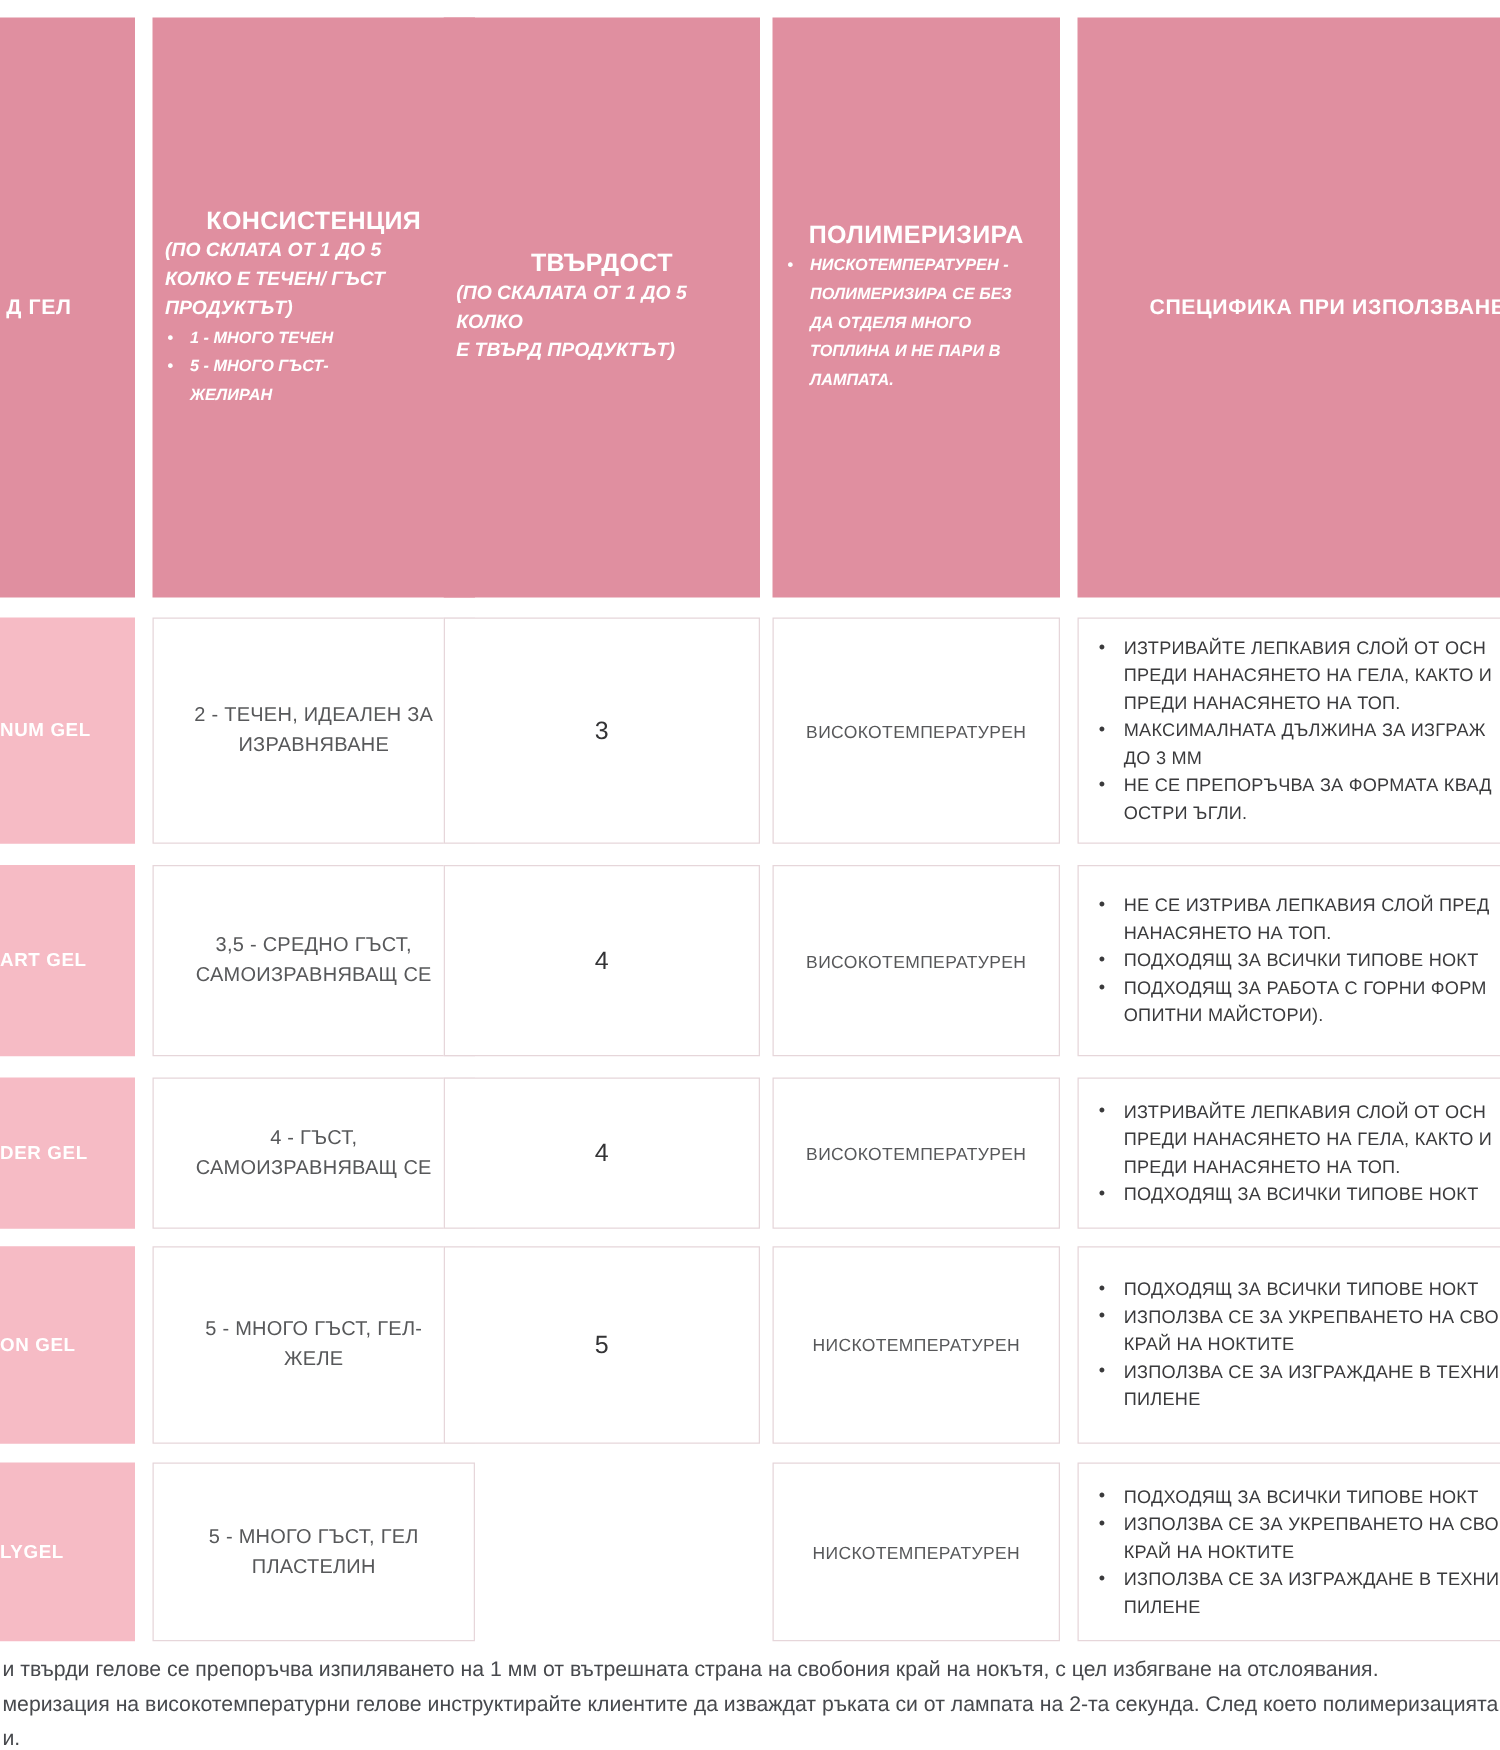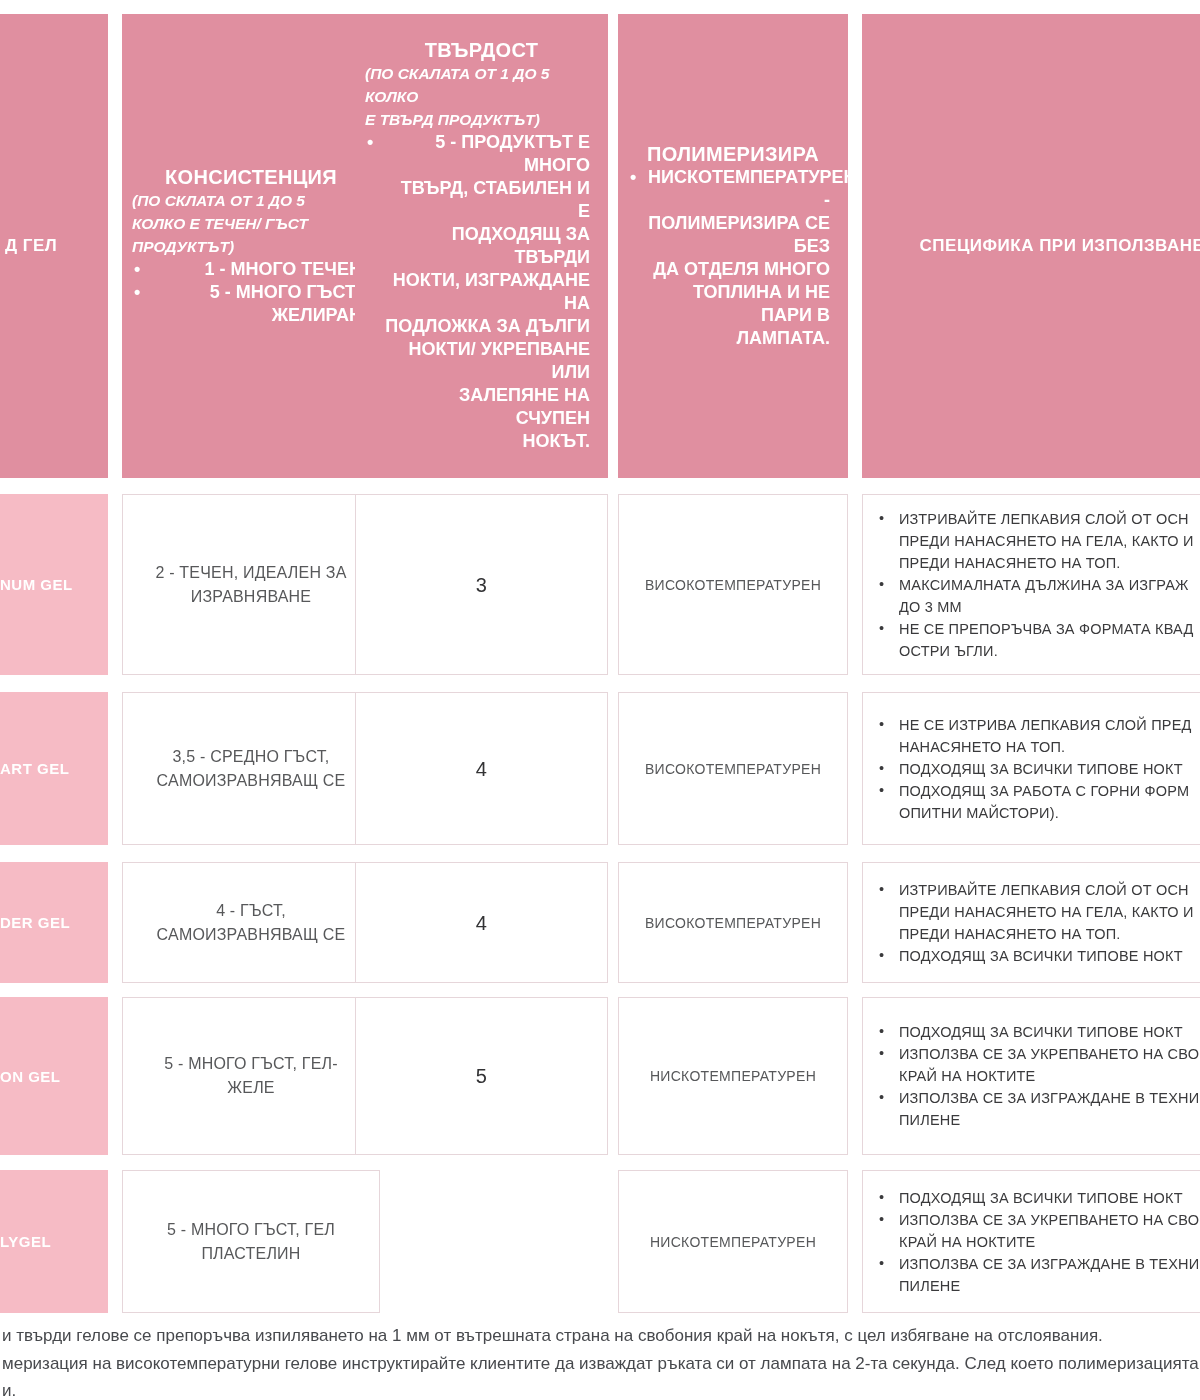--- a/index.html
+++ b/index.html
@@ -21,21 +21,21 @@
   .r0{top:14px;height:464px}
   .r1{top:494px;height:181px}
   .r2{top:692px;height:153px}
   .r3{top:862px;height:121px}
   .r4{top:997px;height:158px}
   .r5{top:1170px;height:143px}
   
   .hdr{background:var(--header_pink);color:#fff;display:flex;flex-direction:column;justify-content:center}
   .hdr-title{font-weight:bold;font-size:20px;line-height:23px;text-align:center;letter-spacing:.3px;padding:0 10px;white-space:pre-line}
   .hdr-sub{font-weight:bold;font-style:italic;font-size:15.5px;line-height:23px;padding:0 10px;white-space:pre-line}
-  .hdr-li{position:relative;font-weight:bold;font-size:18px;line-height:23px;text-align:right;padding:0 18px 0 30px;white-space:pre-line}
+  .hdr-li{position:relative;font-weight:bold;font-style:italic;font-size:13px;line-height:23px;text-align:left;padding:0 18px 0 30px;white-space:pre-line}
   .hdr-li::before{content:"\2022";position:absolute;left:12px;top:0;font-style:normal}
   .hdr1{justify-content:center;align-items:flex-start;padding-left:80px;font-weight:bold;font-size:17px;letter-spacing:.5px}
   .hdr5-title{font-weight:bold;font-size:17px;letter-spacing:.5px;text-align:center}
   
   .lbl{background:var(--label_pink);color:#fff;display:flex;align-items:center;padding-left:75px;
        font-weight:bold;font-size:15px;letter-spacing:.5px}
   
   .wht{background:#fff;border:1px solid var(--cell_border)}
   .center{display:flex;align-items:center;justify-content:center;text-align:center;
           color:var(--body_text);font-size:16px;line-height:24px;white-space:pre-line;letter-spacing:.2px}
@@ -66,28 +66,20 @@
 ПРОДУКТЪТ)</div>
     <div class="hdr-li">1 - МНОГО ТЕЧЕН</div>
     <div class="hdr-li">5 - МНОГО ГЪСТ-
 ЖЕЛИРАН</div>
   </div>
 
   <div class="cell hdr c3 r0">
     <div class="hdr-title">ТВЪРДОСТ</div>
     <div class="hdr-sub">(ПО СКАЛАТА ОТ 1 ДО 5 КОЛКО
 Е ТВЪРД ПРОДУКТЪТ)</div>
-    <div class="hdr-li">5 - ПРОДУКТЪТ Е МНОГО
-ТВЪРД, СТАБИЛЕН И Е
-ПОДХОДЯЩ ЗА ТВЪРДИ
-НОКТИ, ИЗГРАЖДАНЕ НА
-ПОДЛОЖКА ЗА ДЪЛГИ
-НОКТИ/ УКРЕПВАНЕ ИЛИ
-ЗАЛЕПЯНЕ НА СЧУПЕН
-НОКЪТ.</div>
   </div>
 
   <div class="cell hdr c4 r0">
     <div class="hdr-title">ПОЛИМЕРИЗИРА</div>
     <div class="hdr-li">НИСКОТЕМПЕРАТУРЕН -
 ПОЛИМЕРИЗИРА СЕ БЕЗ
 ДА ОТДЕЛЯ МНОГО
 ТОПЛИНА И НЕ ПАРИ В
 ЛАМПАТА.</div>
   </div>

